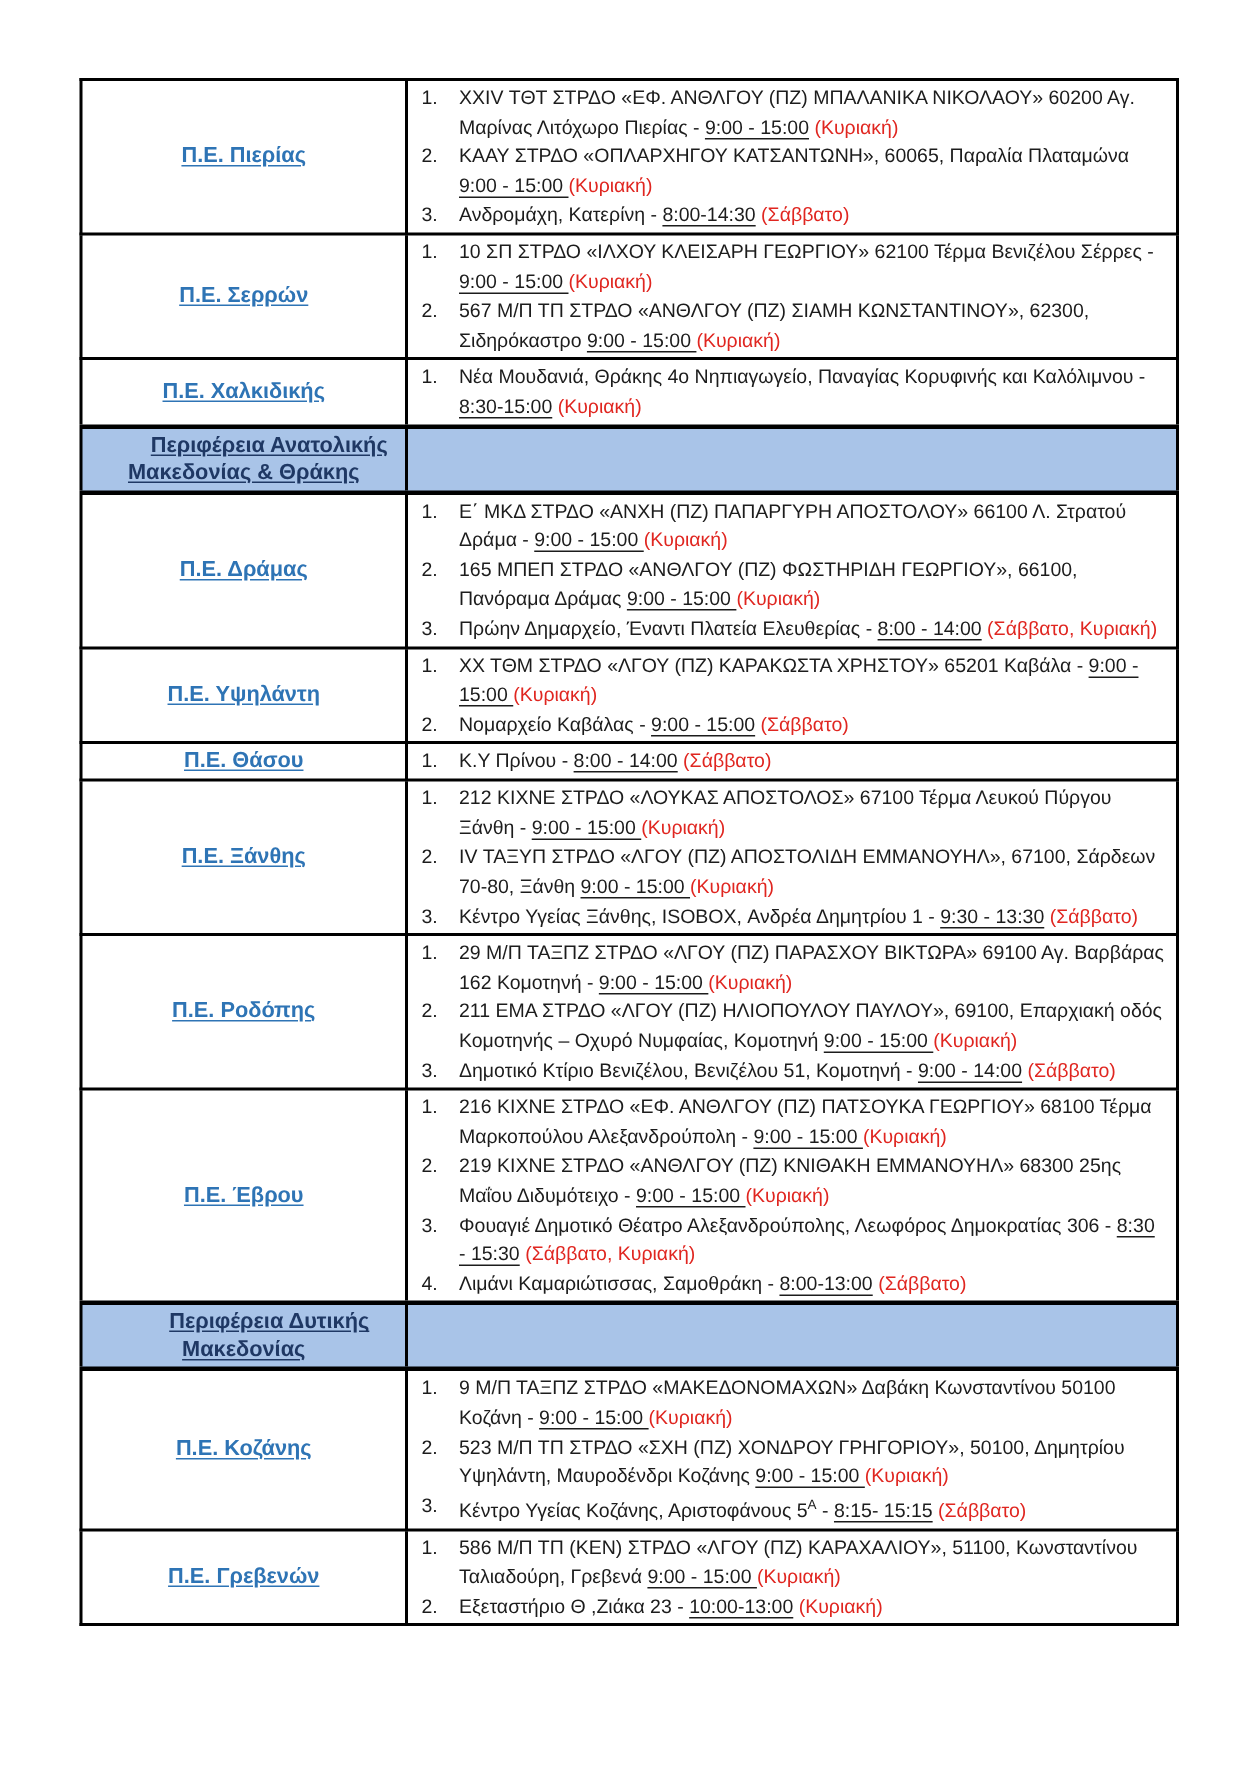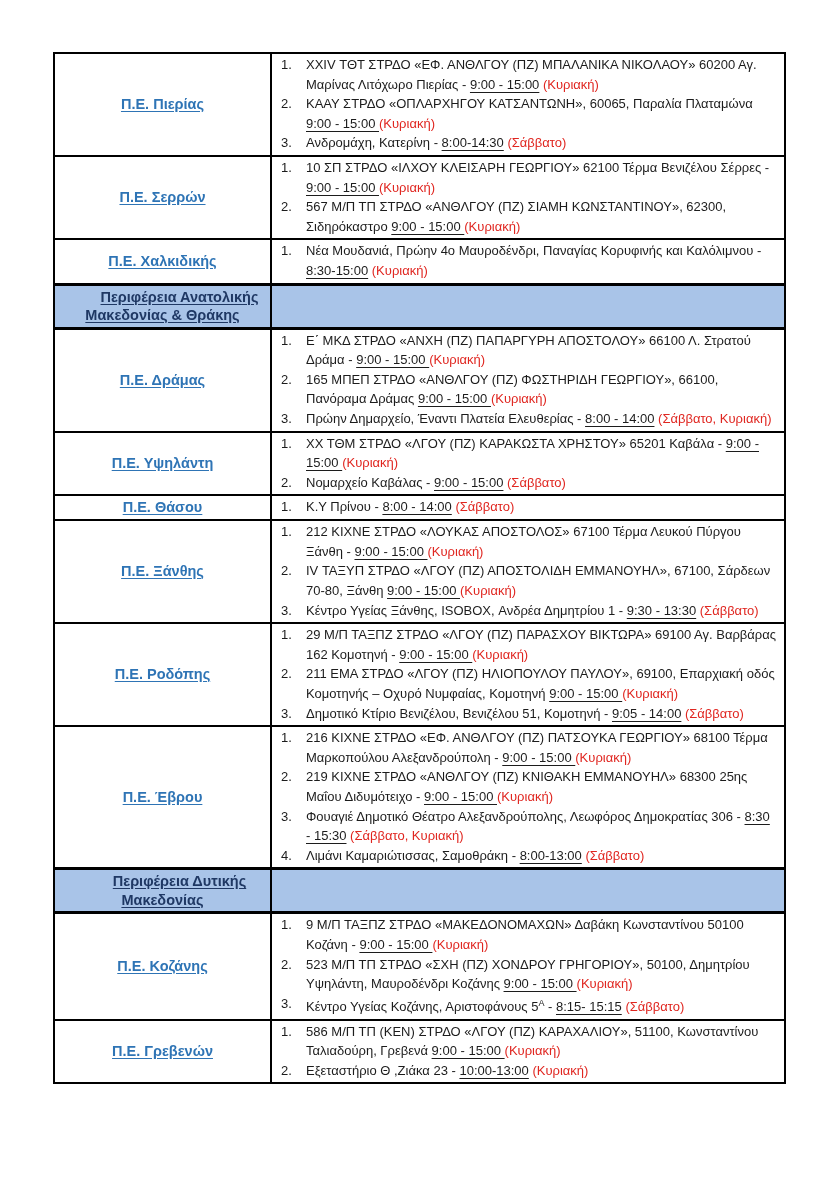--- a/index.html
+++ b/index.html
@@ -96,21 +96,21 @@
             <span class="num">2.</span>
             <span class="content"><span class="seg-text">567 Μ/Π ΤΠ ΣΤΡΔΟ «ΑΝΘΛΓΟΥ (ΠΖ) ΣΙΑΜΗ ΚΩΝΣΤΑΝΤΙΝΟΥ», 62300, Σιδηρόκαστρο </span><span class="seg-time">9:00 - 15:00 </span><span class="seg-day">(Κυριακή)</span></span>
           </div>
         </td>
       </tr>
       <tr>
         <td class="region-cell"><span class="region-link">Π.Ε. Χαλκιδικής</span></td>
         <td class="items-cell">
           <div class="item">
             <span class="num">1.</span>
-            <span class="content"><span class="seg-text">Νέα Μουδανιά, Πρώην 4ο Μαυροδένδρι, Παναγίας Κορυφινής και Καλόλιμνου - </span><span class="seg-time">8:30-15:00</span><span class="seg-day"> (Κυριακή)</span></span>
+            <span class="content"><span class="seg-text">Νέα Μουδανιά, Θράκης 4ο Νηπιαγωγείο, Παναγίας Κορυφινής και Καλόλιμνου - </span><span class="seg-time">8:30-15:00</span><span class="seg-day"> (Κυριακή)</span></span>
           </div>
         </td>
       </tr>
       <tr class="section-row">
         <td class="region-cell"><span class="section-label">Περιφέρεια Ανατολικής<br>Μακεδονίας &amp; Θράκης</span></td>
         <td class="items-cell"></td>
       </tr>
       <tr>
         <td class="region-cell"><span class="region-link">Π.Ε. Δράμας</span></td>
         <td class="items-cell">
@@ -173,21 +173,21 @@
           <div class="item">
             <span class="num">1.</span>
             <span class="content"><span class="seg-text">29 Μ/Π ΤΑΞΠΖ ΣΤΡΔΟ «ΛΓΟΥ (ΠΖ) ΠΑΡΑΣΧΟΥ ΒΙΚΤΩΡΑ» 69100 Αγ. Βαρβάρας 162 Κομοτηνή - </span><span class="seg-time">9:00 - 15:00 </span><span class="seg-day">(Κυριακή)</span></span>
           </div>
           <div class="item">
             <span class="num">2.</span>
             <span class="content"><span class="seg-text">211 ΕΜΑ ΣΤΡΔΟ «ΛΓΟΥ (ΠΖ) ΗΛΙΟΠΟΥΛΟΥ ΠΑΥΛΟΥ», 69100, Επαρχιακή οδός Κομοτηνής – Οχυρό Νυμφαίας, Κομοτηνή </span><span class="seg-time">9:00 - 15:00 </span><span class="seg-day">(Κυριακή)</span></span>
           </div>
           <div class="item">
             <span class="num">3.</span>
-            <span class="content"><span class="seg-text">Δημοτικό Κτίριο Βενιζέλου, Βενιζέλου 51, Κομοτηνή - </span><span class="seg-time">9:05 - 14:00</span><span class="seg-day"> (Σάββατο)</span></span>
+            <span class="content"><span class="seg-text">Δημοτικό Κτίριο Βενιζέλου, Βενιζέλου 51, Κομοτηνή - </span><span class="seg-time">9:00 - 14:00</span><span class="seg-day"> (Σάββατο)</span></span>
           </div>
         </td>
       </tr>
       <tr>
         <td class="region-cell"><span class="region-link">Π.Ε. Έβρου</span></td>
         <td class="items-cell">
           <div class="item">
             <span class="num">1.</span>
             <span class="content"><span class="seg-text">216 ΚΙΧΝΕ ΣΤΡΔΟ «ΕΦ. ΑΝΘΛΓΟΥ (ΠΖ) ΠΑΤΣΟΥΚΑ ΓΕΩΡΓΙΟΥ» 68100 Τέρμα Μαρκοπούλου Αλεξανδρούπολη - </span><span class="seg-time">9:00 - 15:00 </span><span class="seg-day">(Κυριακή)</span></span>
           </div>

